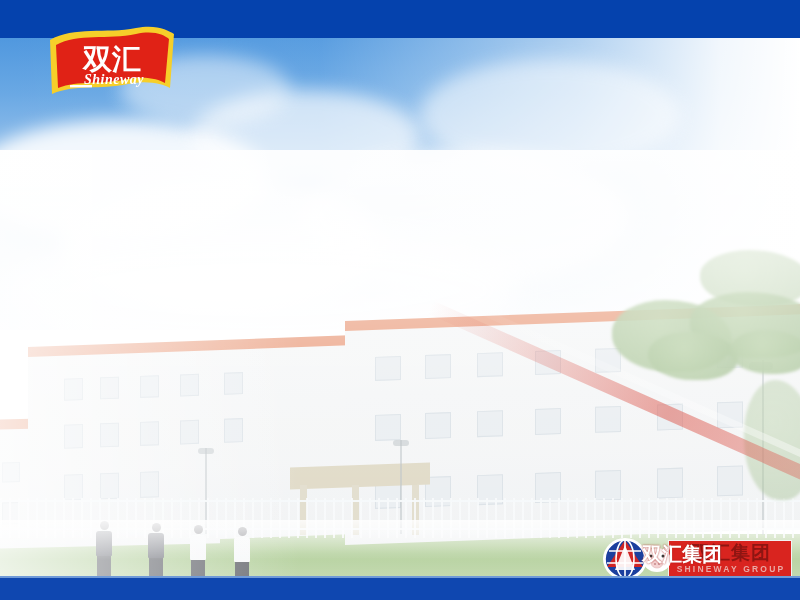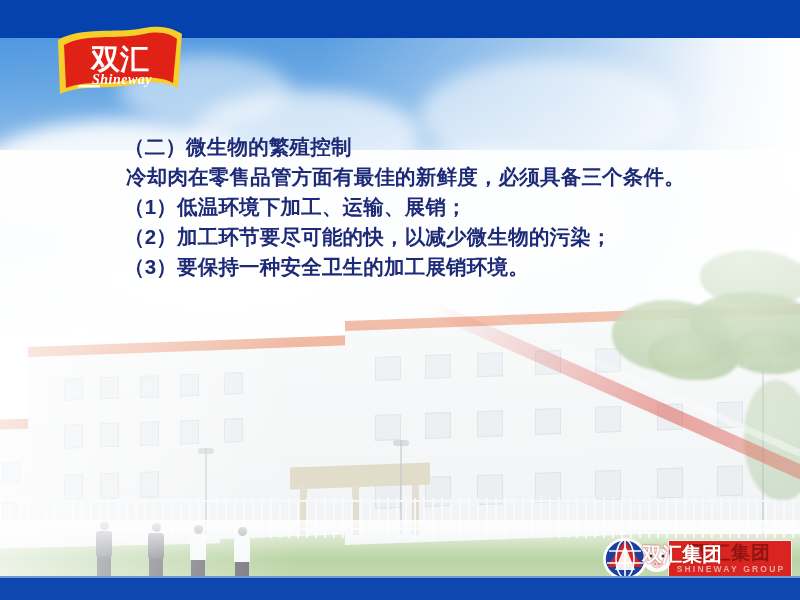--- a/index.html
+++ b/index.html
@@ -235,21 +235,21 @@
   .bottom-bar-edge {
     position: absolute;
     left: 0; bottom: 22px;
     width: 800px; height: 2px;
     background: #6f9ad8;
   }
 
   
   .logo-flag {
     position: absolute;
-    left: 52px; top: 22px;
+    left: 44px; top: 22px;
     width: 136px; height: 82px;
   }
   .logo-flag svg { display: block; }
 
   
   .text-block {
     position: absolute;
     left: 0; top: 132px;
     width: 800px;
     padding: 0 36px 0 0;
@@ -459,27 +459,20 @@
   <div class="logo-flag">
     <svg width="136" height="82" viewBox="0 0 136 82" xmlns="http://www.w3.org/2000/svg">
       <path d="M6 18 C30 4, 62 12, 92 6 C112 2, 124 8, 130 12 L126 66 C118 62, 104 58, 84 62 C56 68, 30 62, 8 72 Z" fill="#f6cf2a"></path>
       <path d="M12 23 C34 11, 64 18, 92 12 C110 8, 120 13, 125 17 L121 61 C114 57, 102 54, 84 57 C58 63, 34 58, 14 66 Z" fill="#e02216"></path>
       <text x="68" y="47" text-anchor="middle" fill="#ffffff" font-family="'DejaVu Sans', sans-serif" font-size="29" font-weight="bold">双汇</text>
       <text x="70" y="62" text-anchor="middle" fill="#ffffff" font-family="'Liberation Serif', serif" font-size="14" font-weight="bold" font-style="italic" letter-spacing="0.5">Shineway</text>
       <rect x="26" y="63" width="22" height="2.4" fill="#ffffff"></rect>
     </svg>
   </div>
 
-  <div class="text-block">
-    <div class="line heading">（二）微生物的繁殖控制</div>
-    <div class="line para">冷却肉在零售品管方面有最佳的新鲜度，必须具备三个条件。</div>
-    <div class="line item">（1）低温环境下加工、运输、展销；</div>
-    <div class="line item">（2）加工环节要尽可能的快，以减少微生物的污染；</div>
-    <div class="line item">（3）要保持一种安全卫生的加工展销环境。</div>
-  </div>
 
   <div class="corner-logo">
 
     <div class="globe-emblem">
       <svg width="46" height="44" viewBox="0 0 46 44" xmlns="http://www.w3.org/2000/svg">
         <ellipse cx="23" cy="22" rx="22" ry="21" fill="#ffffff"></ellipse>
         <ellipse cx="23" cy="22" rx="20" ry="19" fill="#1b3f9e"></ellipse>
         <path d="M23 3 L41 30 L5 30 Z" fill="#d9241f" opacity=".95"></path>
         <path d="M23 3 L23 41 M7 14 L39 14 M5 26 L41 26" stroke="#ffffff" stroke-width="1.6" fill="none"></path>
         <ellipse cx="23" cy="22" rx="9" ry="19" fill="none" stroke="#ffffff" stroke-width="1.5"></ellipse>

